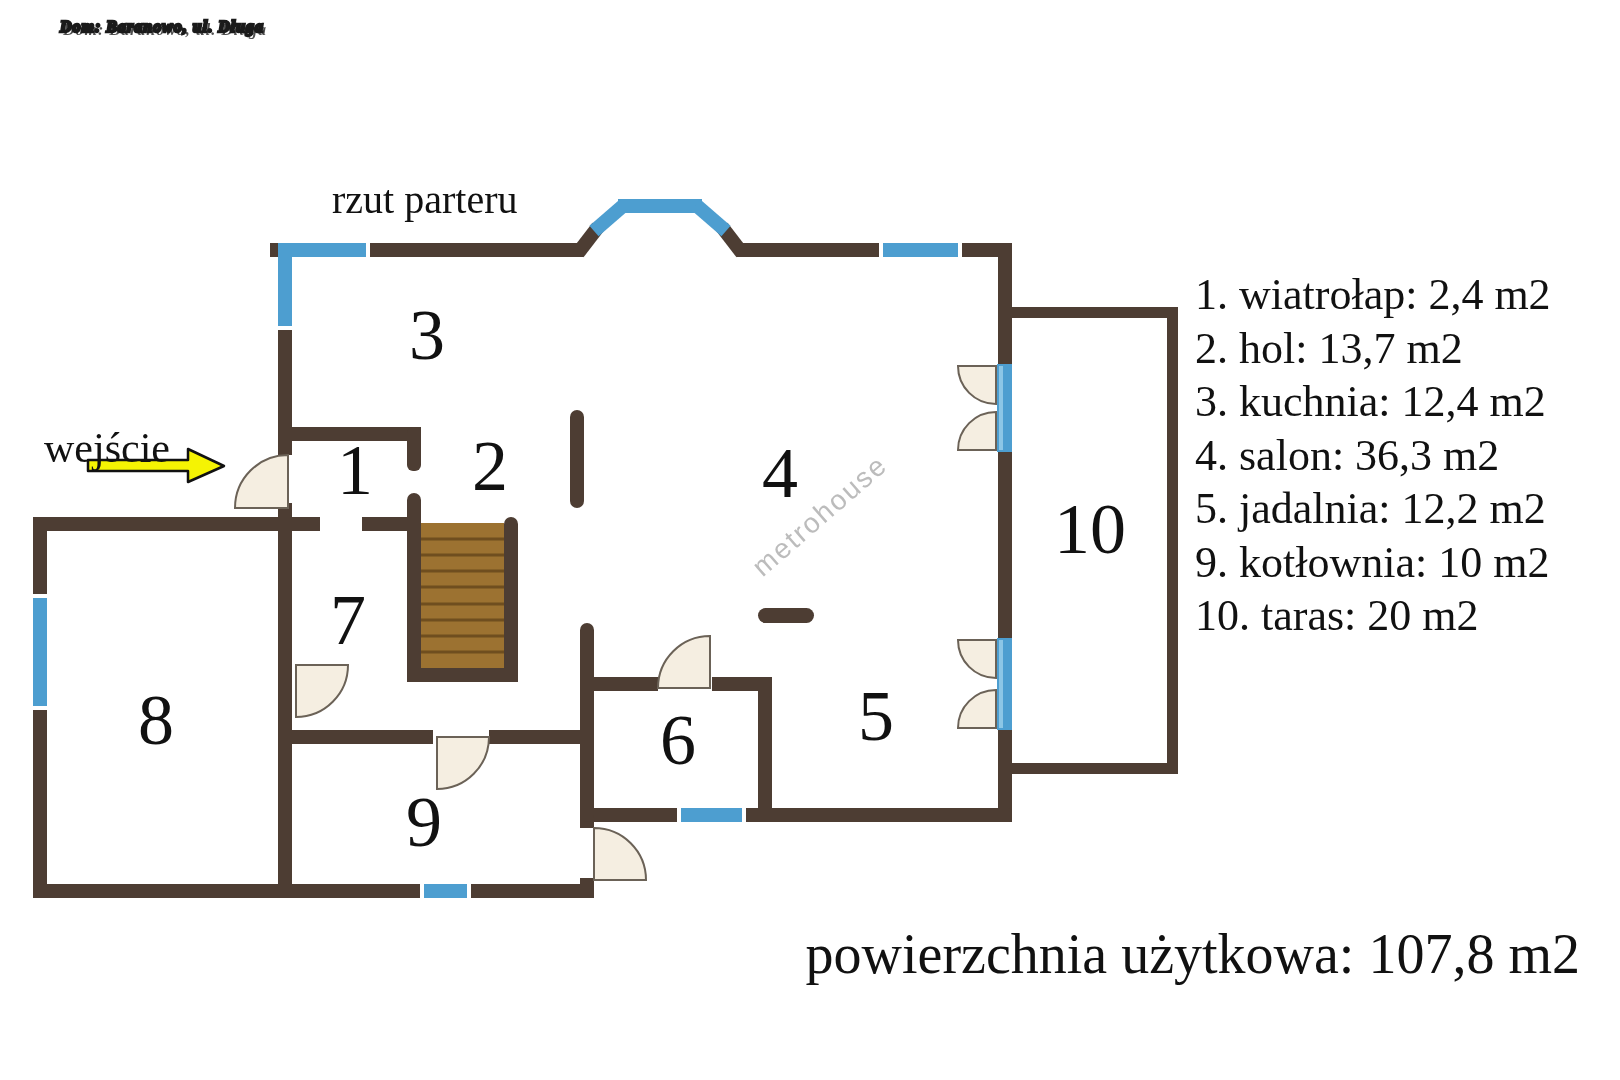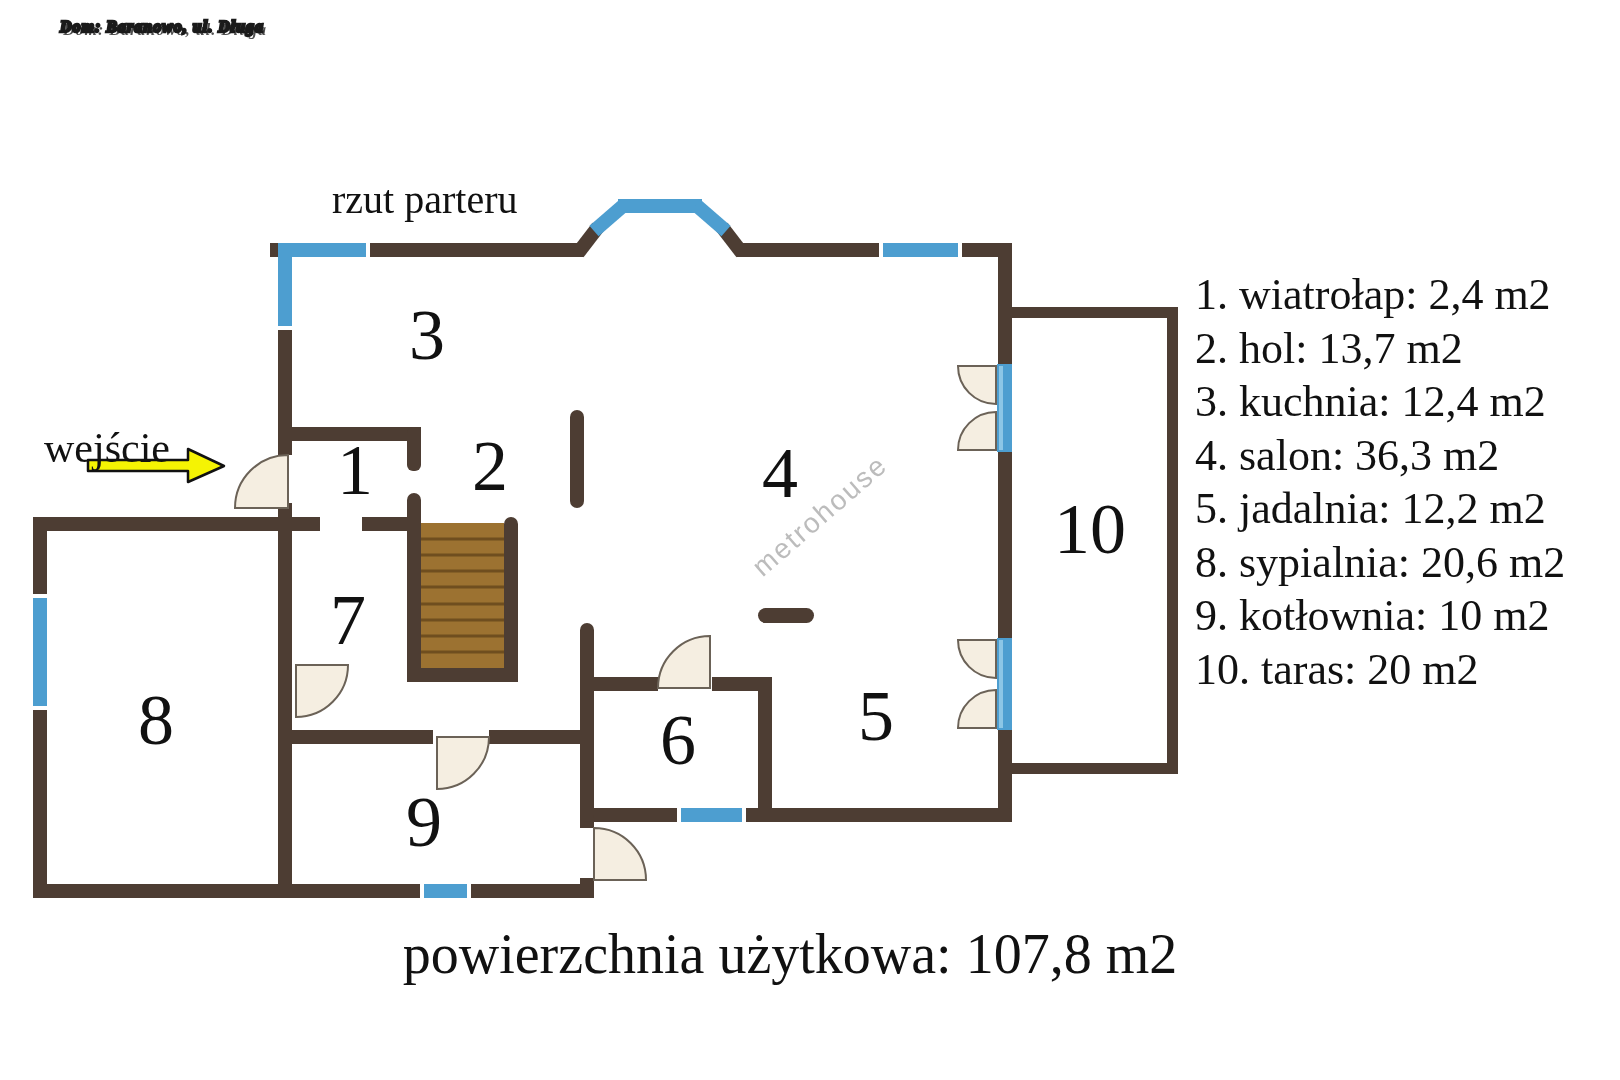--- a/index.html
+++ b/index.html
@@ -9,21 +9,21 @@
   .page-title{position:absolute;left:60px;top:18px;width:1365px;text-align:left;
 ts    font-size:78px;font-weight:bold;letter-spacing:1px;
     color:var(--title,#ffff00);
     -webkit-text-stroke:2.5px var(--title-outline,#1a1a1a);
     text-shadow:3px 3px 0 rgba(35,35,35,.8);font-style:italic;}
   .plan-label{position:absolute;left:299px;top:176px;font-size:40px;color:var(--text,#111);margin-left:33px;}
   .entrance-label{position:absolute;left:44px;top:408px;font-size:42px;color:var(--text,#111);margin-top:16px;}
   .room-num{position:absolute;transform:translate(-50%,-50%);font-size:72px;color:var(--text,#111);}
   .legend{position:absolute;left:1195px;top:268px;font-size:44px;color:var(--text,#111);}
   .legend div{height:53.5px;line-height:53.5px;white-space:nowrap;}
-  .footer-text{position:absolute;left:0;top:922px;width:1580px;text-align:center;
+  .footer-text{position:absolute;left:0;top:922px;width:1580px;text-align:right;
     font-size:56px;color:var(--text,#111);}
   .watermark{position:absolute;left:820px;top:516px;transform:translate(-50%,-50%) rotate(-41deg);
     font-family:"Liberation Sans", sans-serif;font-size:28px;letter-spacing:2px;
     color:var(--watermark,#bcbcbc);}
   .wall{fill:var(--wall,#4d3d33);}
   .twall{fill:var(--wall,#4d3d33);}
   .win{fill:var(--window,#4d9ed0);}
   .winlt{fill:var(--window-light,#8cc6e6);}
   .cap{fill:#ffffff;}
   .wood{fill:var(--wood,#9c7231);}
@@ -179,19 +179,18 @@
   <div class="room-num" style="left:156px;top:720px;">8</div>
   <div class="room-num" style="left:424px;top:822px;">9</div>
   <div class="room-num" style="left:1090px;top:529px;">10</div>
 
   <div class="legend">
     <div>1. wiatrołap: 2,4 m2</div>
     <div>2. hol: 13,7 m2</div>
     <div>3. kuchnia: 12,4 m2</div>
     <div>4. salon: 36,3 m2</div>
     <div>5. jadalnia: 12,2 m2</div>
-    <div>8. sypialnia: 20,6 m2</div>
     <div>9. kotłownia: 10 m2</div>
     <div>10. taras: 20 m2</div>
   </div>
 
   <div class="footer-text">powierzchnia użytkowa: 107,8 m2</div>
 </div>
 
 </body></html>

